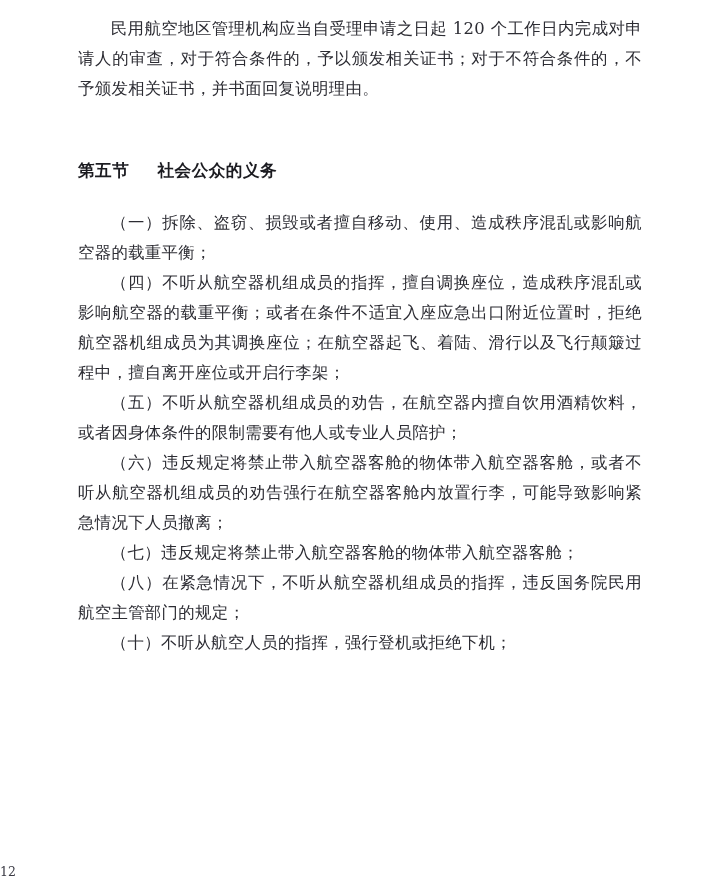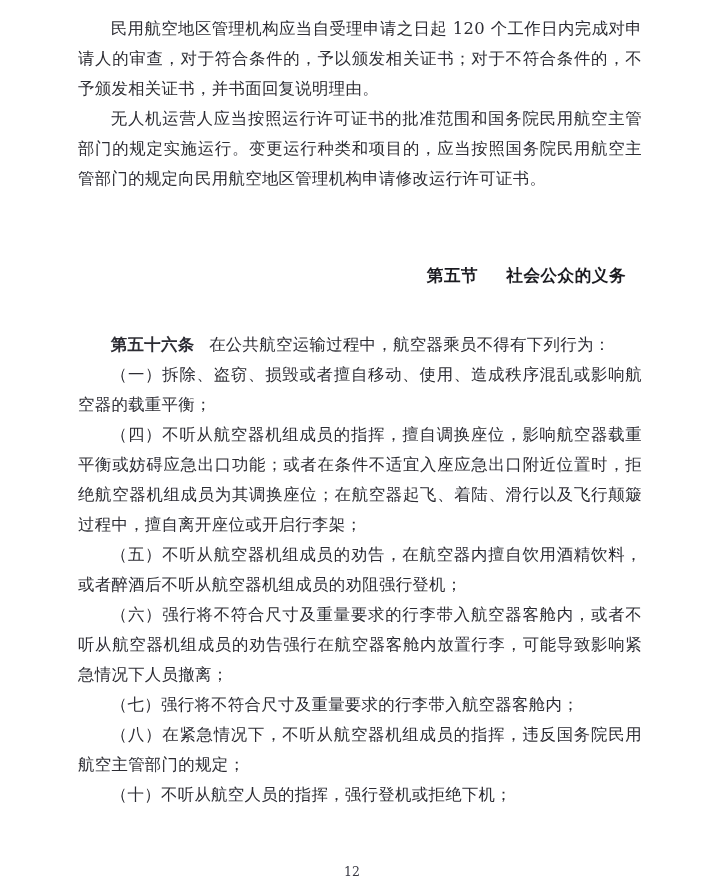--- a/index.html
+++ b/index.html
@@ -30,29 +30,29 @@
     line-height: 30px;
     color: #2c2c33;
     text-align: justify;
     text-justify: inter-character;
     text-indent: 2em;
     letter-spacing: 0.02em;
     font-family: "DejaVu Serif", "Liberation Serif", serif;
     font-weight: 400;
   }
   .section-heading {
-    margin: 16px;
+    margin: 0;
     font-size: 16.6px;
     line-height: 30px;
     color: #1b1b20;
     font-weight: 700;
-    text-align: right;
+    text-align: left;
     text-indent: 0;
     letter-spacing: 0.03em;
-    font-family: Liberation Mono, monospace;
+    font-family: Liberation Sans, sans-serif;
   }
   .spacer-before-heading {
     height: 52px;
   }
   .spacer-after-heading {
     height: 22px;
   }
   .art-label {
     font-weight: 700;
     letter-spacing: 0.02em;
@@ -63,51 +63,49 @@
   }
   .head-gap {
     display: inline-block;
     width: 1.7em;
   }
   .page-number {
     position: absolute;
     left: 0;
     right: 16px;
     top: 864px;
-    text-align: center;
+    text-align: left;
     font-size: 12.5px;
     line-height: 16px;
     color: #3a3a44;
     font-family: "DejaVu Serif", "Liberation Serif", serif;
   }
 </style>
 </head>
 <body>
 
 <div class="page">
 
   <div class="body-col">
 
     <p class="para">民用航空地区管理机构应当自受理申请之日起 120 个工作日内完成对申请人的审查，对于符合条件的，予以颁发相关证书；对于不符合条件的，不予颁发相关证书，并书面回复说明理由。</p>
 
-    <p class="para">无人机运营人应当按照运行许可证书的批准范围和国务院民用航空主管部门的规定实施运行。变更运行种类和项目的，应当按照国务院民用航空主管部门的规定向民用航空地区管理机构申请修改运行许可证书。</p>
 
     <div class="spacer-before-heading"></div>
 
     <p class="section-heading"><span>第五节</span><span class="head-gap"></span><span>社会公众的义务</span></p>
 
     <div class="spacer-after-heading"></div>
 
-    <p class="para"><span class="art-label">第五十六条</span><span class="art-gap"></span><span>在公共航空运输过程中，航空器乘员不得有下列行为：</span></p>
 
     <p class="para">（一）拆除、盗窃、损毁或者擅自移动、使用、造成秩序混乱或影响航空器的载重平衡；</p>
-    <p class="para">（四）不听从航空器机组成员的指挥，擅自调换座位，影响航空器载重平衡或妨碍应急出口功能；或者在条件不适宜入座应急出口附近位置时，拒绝航空器机组成员为其调换座位；在航空器起飞、着陆、滑行以及飞行颠簸过程中，擅自离开座位或开启行李架；</p>
-    <p class="para">（五）不听从航空器机组成员的劝告，在航空器内擅自饮用酒精饮料，或者醉酒后不听从航空器机组成员的劝阻强行登机；</p>
-    <p class="para">（六）强行将不符合尺寸及重量要求的行李带入航空器客舱内，或者不听从航空器机组成员的劝告强行在航空器客舱内放置行李，可能导致影响紧急情况下人员撤离；</p>
-    <p class="para">（七）强行将不符合尺寸及重量要求的行李带入航空器客舱内；</p>
+    <p class="para">（四）不听从航空器机组成员的指挥，擅自调换座位，造成秩序混乱或影响航空器的载重平衡；或者在条件不适宜入座应急出口附近位置时，拒绝航空器机组成员为其调换座位；在航空器起飞、着陆、滑行以及飞行颠簸过程中，擅自离开座位或开启行李架；</p>
+    <p class="para">（五）不听从航空器机组成员的劝告，在航空器内擅自饮用酒精饮料，或者因身体条件的限制需要有他人或专业人员陪护；</p>
+    <p class="para">（六）违反规定将禁止带入航空器客舱的物体带入航空器客舱，或者不听从航空器机组成员的劝告强行在航空器客舱内放置行李，可能导致影响紧急情况下人员撤离；</p>
+    <p class="para">（七）违反规定将禁止带入航空器客舱的物体带入航空器客舱；</p>
     <p class="para">（八）在紧急情况下，不听从航空器机组成员的指挥，违反国务院民用航空主管部门的规定；</p>
     <p class="para">（十）不听从航空人员的指挥，强行登机或拒绝下机；</p>
 
   </div>
 
   <div class="page-number">12</div>
 
 </div>
 
 </body></html>

